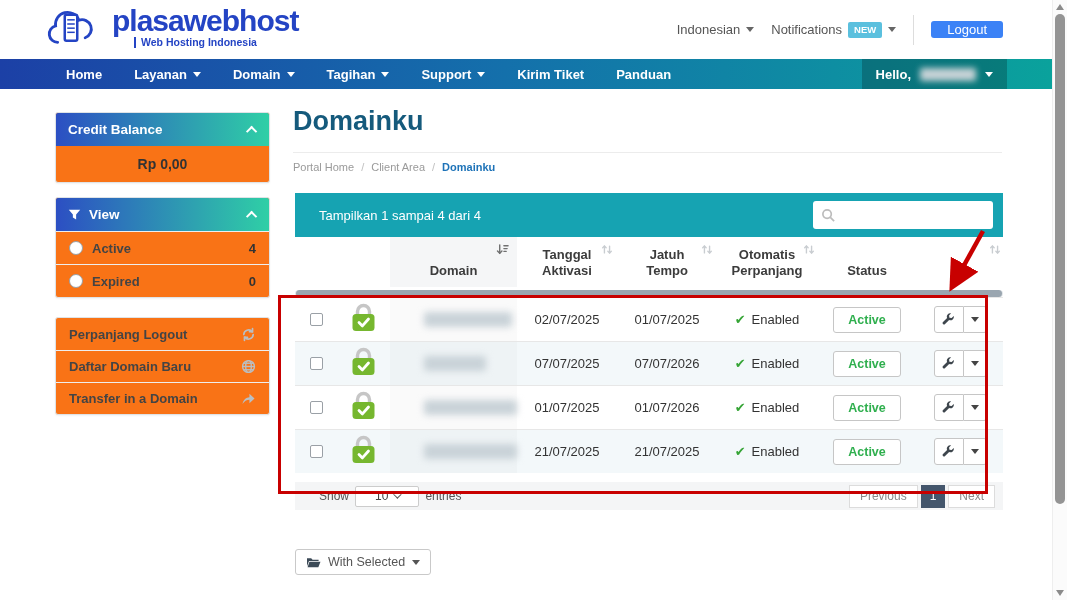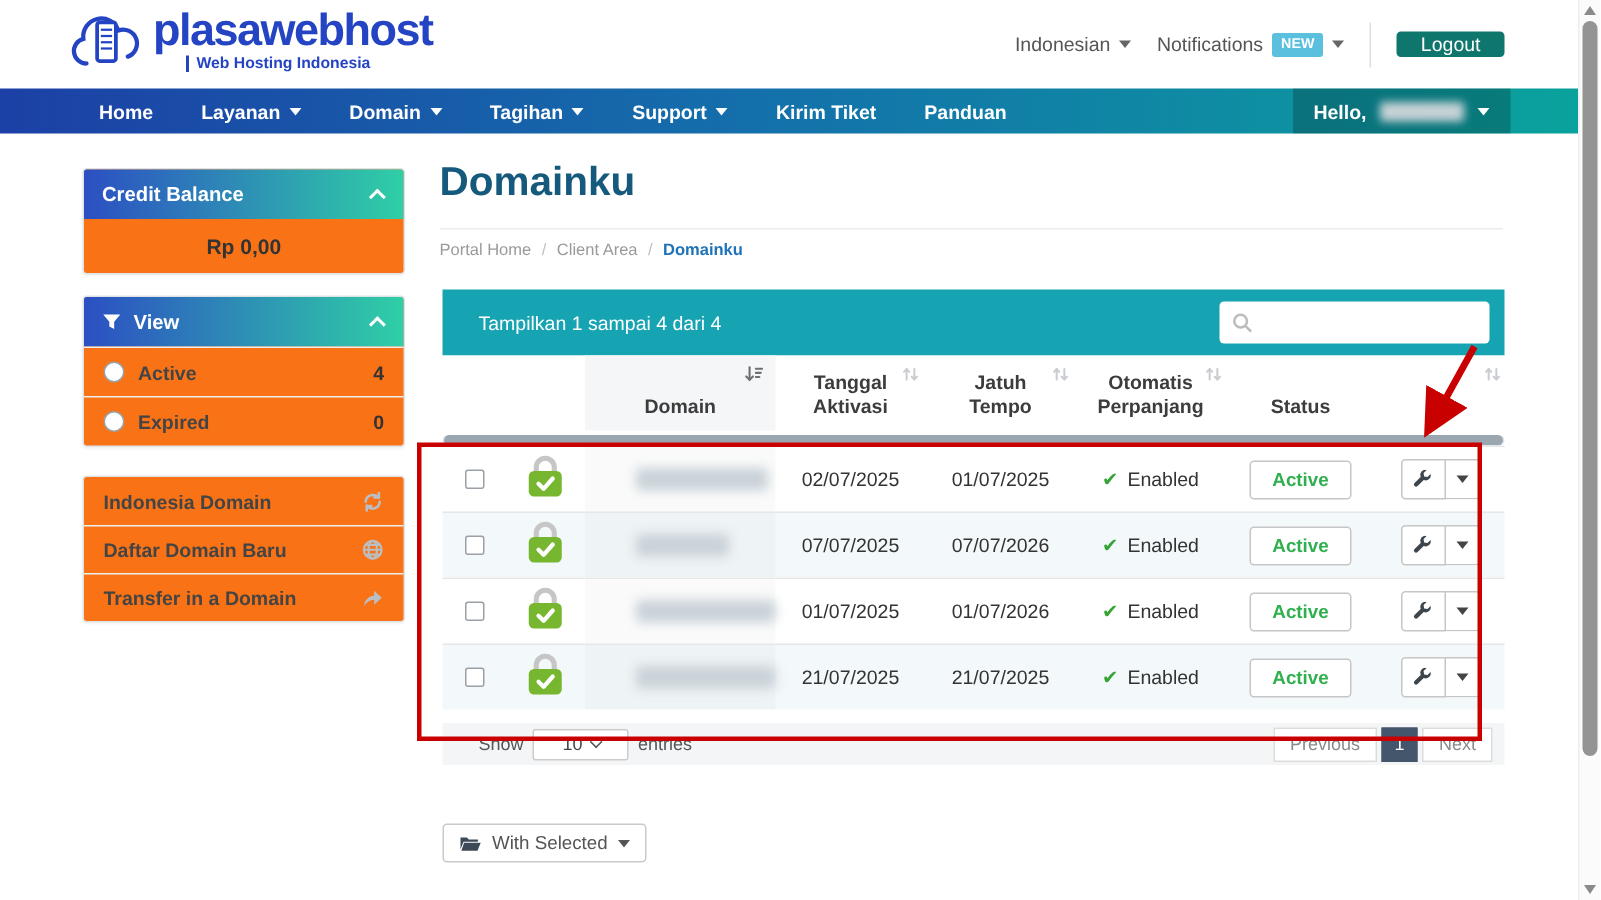--- a/index.html
+++ b/index.html
@@ -4,31 +4,31 @@
 <style>
   * { margin:0; padding:0; box-sizing:border-box; }
   html,body { width:1067px; height:600px; }
   body {
     position:relative; overflow:hidden; background:#fff;
     font-family:"Liberation Sans", sans-serif; color:#333;
   }
 
   
   .topbar { position:absolute; left:0; top:0; width:1052px; height:59px; background:#fff; }
-  .brand { position:absolute; left:46px; top:6px; display:flex; align-items:flex-start; gap:6px; }
+  .brand { position:absolute; left:46px; top:6px; display:flex; align-items:flex-start; gap:16px; }
   .brand-text { line-height:1; }
   .logo-name { font-size:30px; font-weight:700; color:#2444c4; letter-spacing:-1px; }
   .logo-tagline { font-size:10.5px; font-weight:700; color:#2444c4; margin:1px 0 0 22px; border-left:2px solid #2444c4; padding-left:5px; }
   .topbar-right { position:absolute; right:49px; top:0; height:59px; display:flex; align-items:center; gap:17px; }
   .top-link { display:flex; align-items:center; gap:6px; font-size:13px; color:#555; cursor:pointer; }
   .caret { width:0; height:0; border-left:4px solid transparent; border-right:4px solid transparent; border-top:5px solid #666; display:inline-block; }
   .caret.white { border-top-color:#fff; }
   .new-badge { background:#5bc0de; color:#fff; font-size:9.5px; font-weight:700; padding:2.5px 6px; border-radius:2px; }
   .top-divider { width:1px; height:30px; background:#ddd; }
-  .logout-btn { background:#0f766e; color:#fff; font-size:13px; border:none; border-radius:3px; padding:1px 16px; cursor:pointer; font-family:inherit; }
+  .logout-btn { background:#3b82f6; color:#fff; font-size:13px; border:none; border-radius:3px; padding:1px 16px; cursor:pointer; font-family:inherit; }
 
   
   .navbar { position:absolute; left:0; top:59px; width:1052px; height:30px;
     background:linear-gradient(90deg,#1c40a6 0%, #1470ab 48%, #0aa29c 100%);
     display:flex; align-items:center; padding-left:50px; }
   .nav-item { color:#fff; font-size:13px; font-weight:700; padding:0 16px; height:30px; display:flex; align-items:center; gap:6px; cursor:pointer; }
   .hello-block { position:absolute; right:45px; top:0; height:30px; background:rgba(0,0,0,0.22);
     display:flex; align-items:center; gap:9px; padding:0 14px; color:#fff; font-size:13px; font-weight:700; cursor:pointer; }
   .blur-user { width:56px; height:13px; background:#c6d2d6; border-radius:2px; filter:blur(3px); }
 
@@ -210,21 +210,21 @@
   </div>
   <div class="opt-row">
     <span class="radio"></span>
     <span>Expired</span>
     <span class="opt-count">0</span>
   </div>
 </div>
 
 <div class="panel panel-actions">
   <div class="action-row">
-    <span>Indonesia Domain</span>
+    <span>Perpanjang Logout</span>
     <span class="action-icon">
       <svg width="15" height="15" viewBox="0 0 16 16" fill="none" stroke="#b9bfc4" stroke-width="1.8" stroke-linecap="round">
         <path d="M3 8 a5 5 0 0 1 9 -2.8"></path>
           <path d="M12.3 1.8 v3.2 h-3.2"></path>
         <path d="M13 8 a5 5 0 0 1 -9 2.8"></path>
           <path d="M3.7 14.2 v-3.2 h3.2"></path>
       </svg>
     </span>
   </div>
   <div class="action-row">

